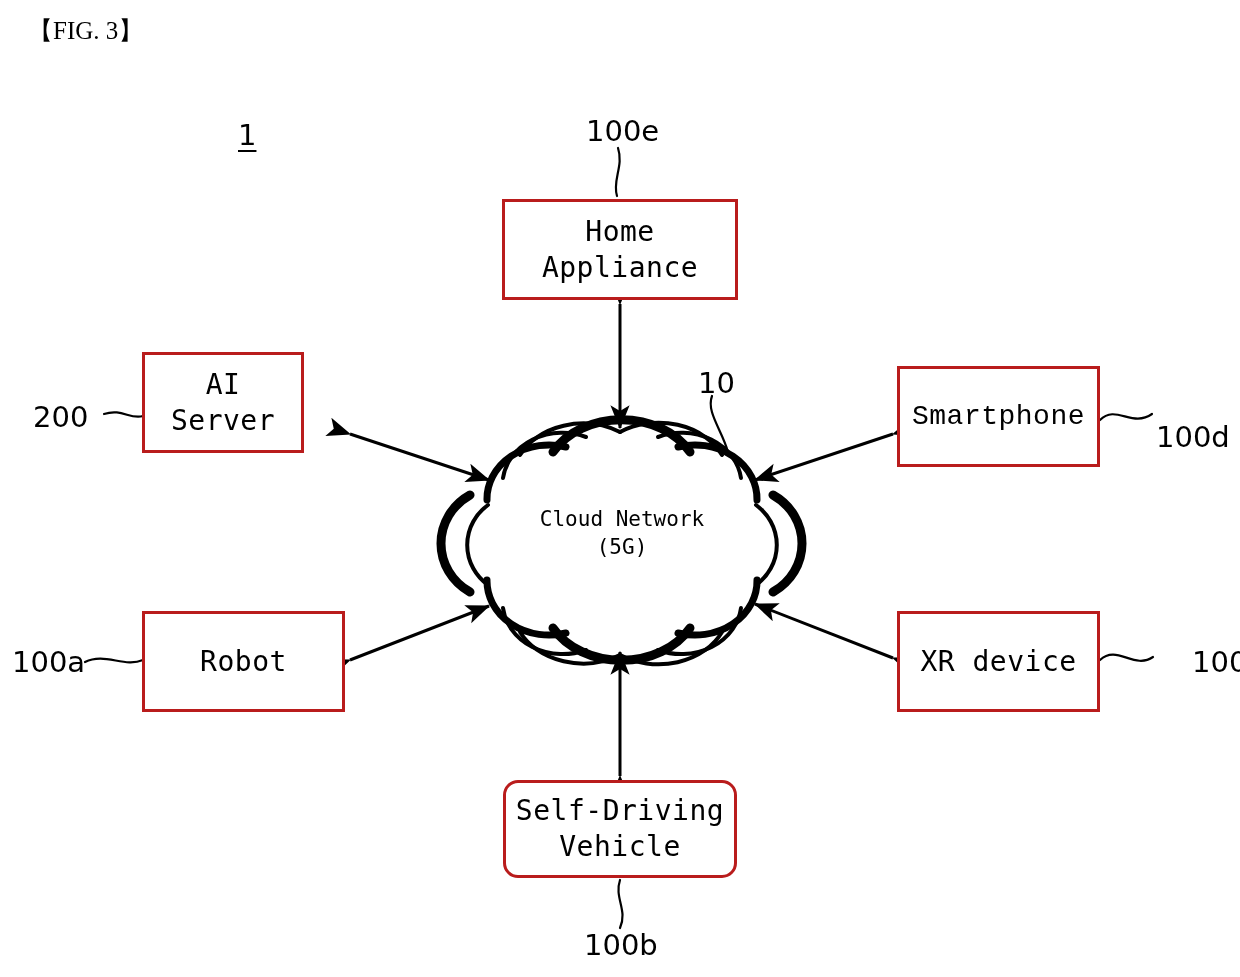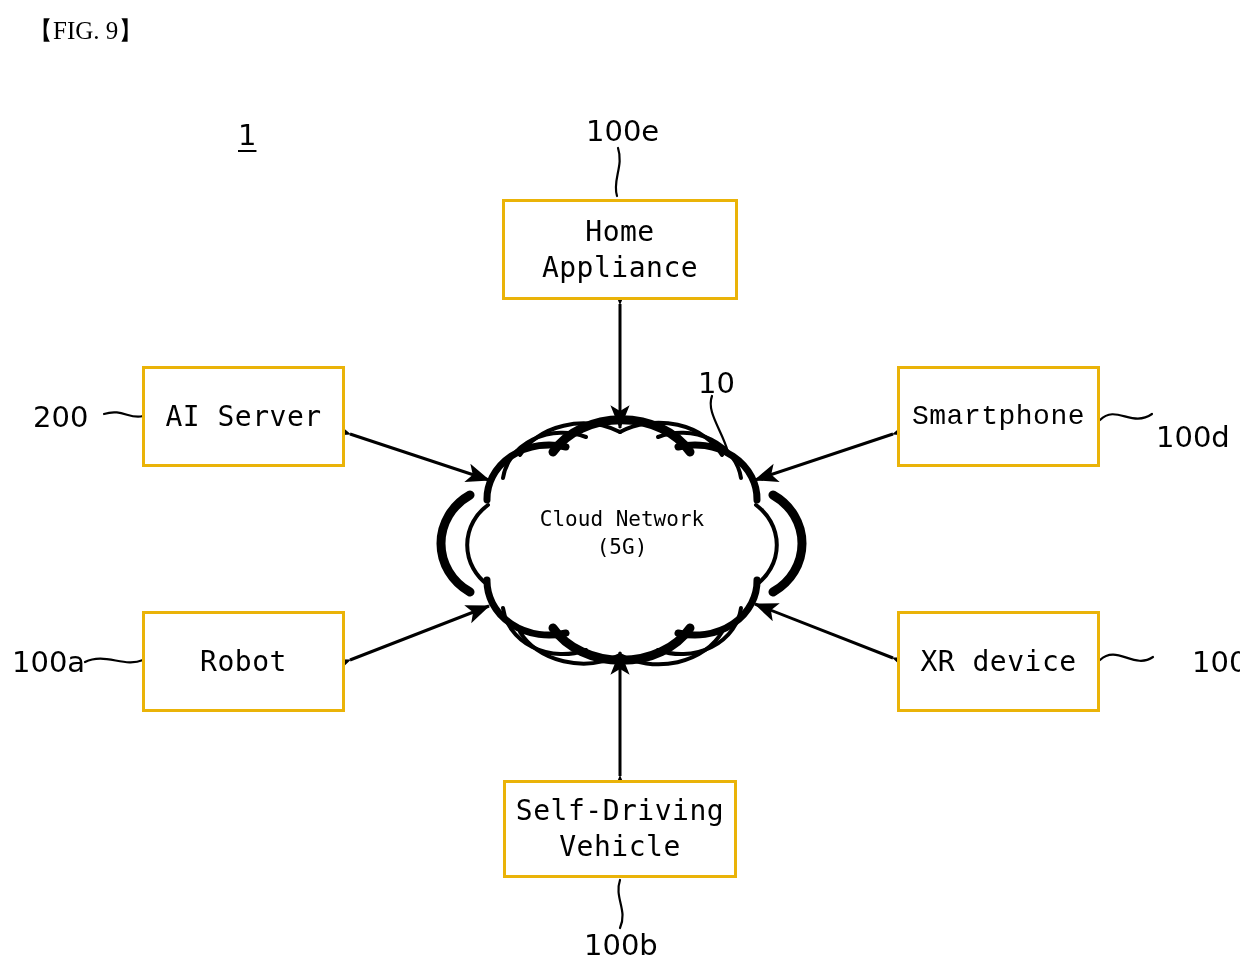--- a/index.html
+++ b/index.html
@@ -35,21 +35,21 @@
     left: 238px;
     top: 118px;
     font-family: "DejaVu Sans", sans-serif;
     font-size: 29px;
     text-decoration: underline;
     text-underline-offset: 5px;
     white-space: nowrap;
   }
   .node-box {
     position: absolute;
-    border: 3px solid #eab308;
+    border: 3px solid #b91c1c;
     background: #fff;
     box-sizing: border-box;
     display: flex;
     align-items: center;
     justify-content: center;
     text-align: center;
     font-family: "DejaVu Sans Mono", monospace;
     font-size: 28px;
     line-height: 1.28;
     letter-spacing: 0.5px;
@@ -79,21 +79,21 @@
     width: 1240px;
     height: 977px;
     overflow: visible;
   }
 </style>
 </head>
 <body>
 
 <div id="figure-root">
 
-  <div class="fig-label">【FIG. 9】</div>
+  <div class="fig-label">【FIG. 3】</div>
   <div class="sys-num">1</div>
 
   <svg class="overlay" viewBox="0 0 1240 977">
     <defs>
       <marker id="ah" markerWidth="9" markerHeight="9" refX="7.6" refY="3.2" orient="auto" markerUnits="strokeWidth">
         <path d="M0,0 L8,3.2 L0,6.4 L1.9,3.2 Z" fill="#000"></path>
       </marker>
     </defs>
 
     <g fill="none" stroke="#000" stroke-linecap="round">
@@ -149,39 +149,39 @@
   <div class="cloud-label">Cloud Network
 (5G)</div>
   <div class="ref-num" style="left:698px; top:366px;">10</div>
 
   <div class="node-box" style="left:502px; top:199px; width:236px; height:101px;">
     <span>Home
 Appliance</span>
   </div>
   <div class="ref-num" style="left:586px; top:114px;">100e</div>
 
-  <div class="node-box" style="left:142px; top:366px; width:203px; height:101px;">
+  <div class="node-box" style="left:142px; top:352px; width:162px; height:101px;">
     <span>AI Server</span>
   </div>
   <div class="ref-num" style="left:33px; top:400px;">200</div>
 
   <div class="node-box" style="left:897px; top:366px; width:203px; height:101px;font-family:Liberation Mono, monospace;">
     <span>Smartphone</span>
   </div>
   <div class="ref-num" style="left:1156px; top:400px;margin-top:20px;">100d</div>
 
   <div class="node-box" style="left:142px; top:611px; width:203px; height:101px;">
     <span>Robot</span>
   </div>
   <div class="ref-num" style="left:12px; top:645px;">100a</div>
 
   <div class="node-box" style="left:897px; top:611px; width:203px; height:101px;">
     <span>XR device</span>
   </div>
   <div class="ref-num" style="left:1156px; top:645px;margin-left:36px;">100c</div>
 
-  <div class="node-box" style="left:503px; top:780px; width:234px; height:98px;">
+  <div class="node-box" style="left:503px; top:780px; width:234px; height:98px;border-radius:15px;">
     <span>Self-Driving
 Vehicle</span>
   </div>
   <div class="ref-num" style="left:584px; top:928px;">100b</div>
 
 </div>
 
 </body></html>

